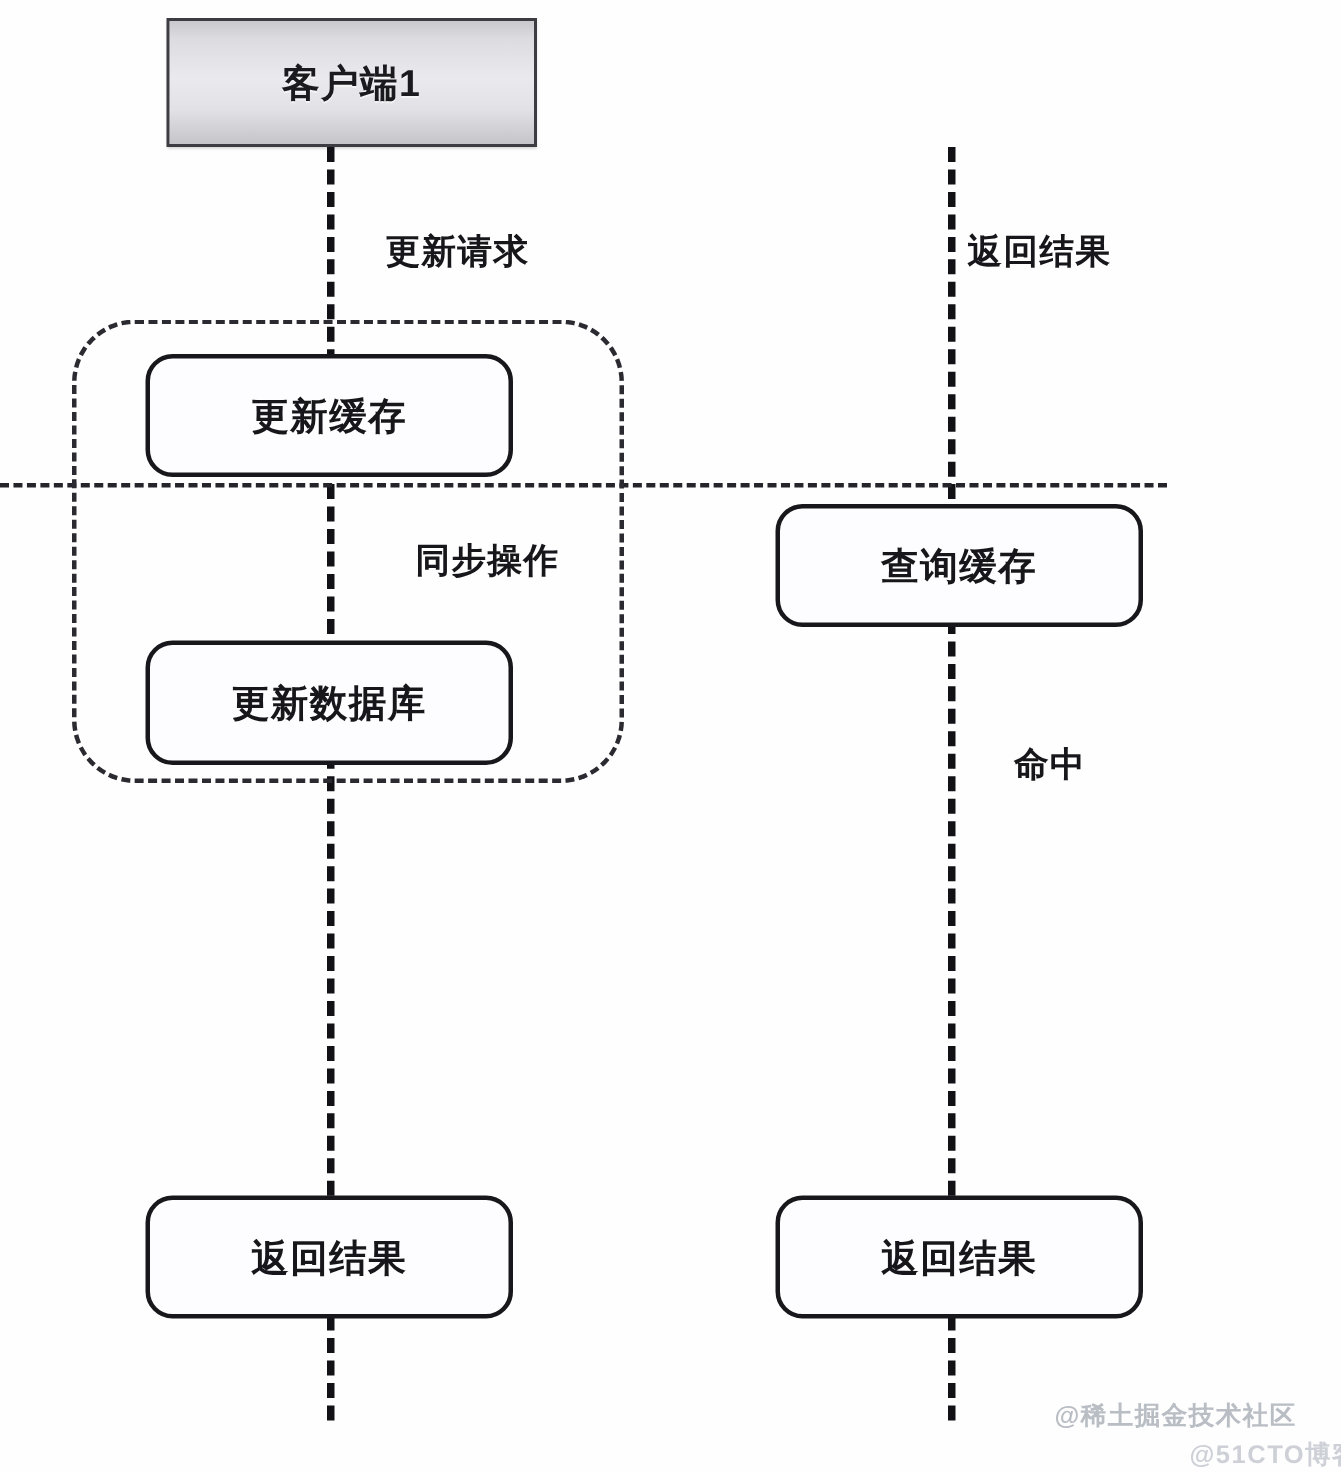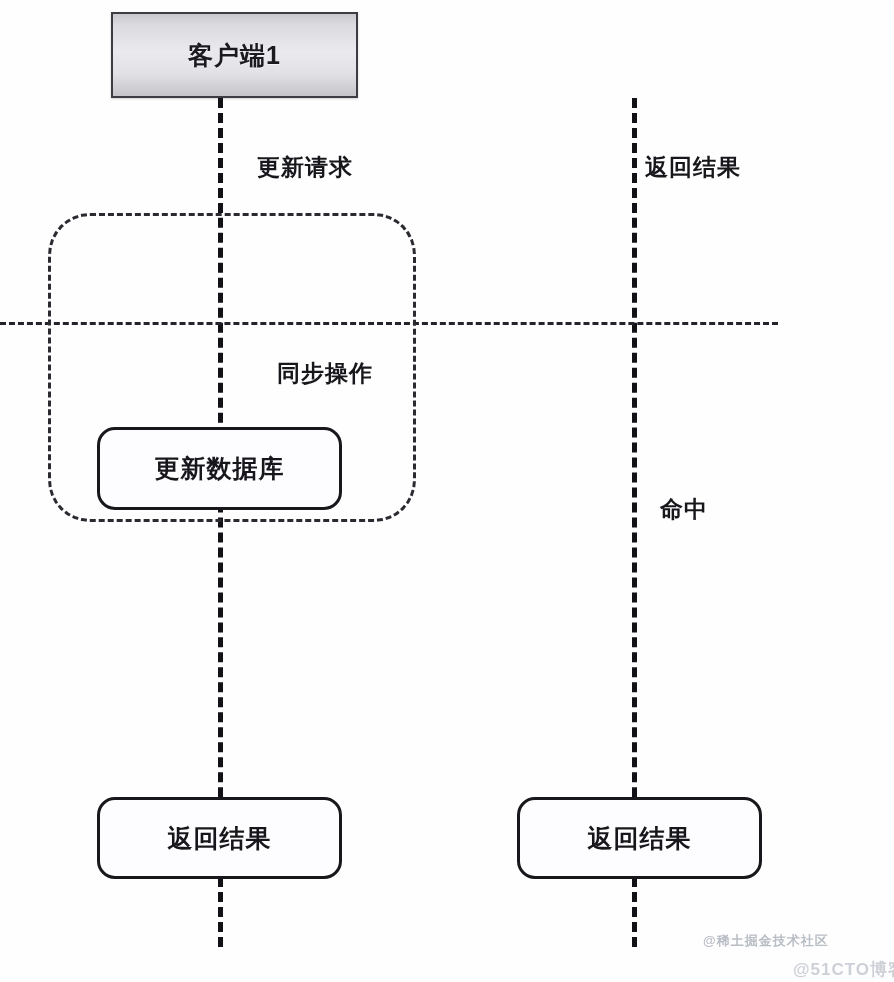--- a/index.html
+++ b/index.html
@@ -102,57 +102,63 @@
   
   .watermark {
     position: absolute;
     white-space: nowrap;
     color: #c3c6cc;
     font-weight: 700;
     letter-spacing: 1px;
     user-select: none;
     z-index: 5;
   }
-  .watermark.primary { font-size: 13px; color: #b9bdc4; }
+  .watermark.primary { font-size: 17px; color: #b9bdc4; }
   .watermark.secondary { font-size: 17px; color: #cdd0d6; }
 </style>
 </head>
 <body>
 
 <div id="canvas">
 
   <div class="divider" style="left:0px; top:322px; width:778px;"></div>
 
   <div class="group-frame" style="left:48px; top:213px; width:368px; height:309px;"></div>
 
   <div class="lifeline" style="left:218px; top:98px; height:849px;"></div>
   <div class="lifeline" style="left:632px; top:98px; height:849px;"></div>
 
   <div class="actor-box" style="left:96px; top:12px; width:247px; height:86px;margin-left:15px;">
     <span class="actor-label">客户端1</span>
   </div>
 
+  <div class="proc-box" style="left:97px; top:236px; width:245px; height:82px;">
+    <span class="proc-label">更新缓存</span>
+  </div>
 
   <div class="proc-box" style="left:97px; top:427px; width:245px; height:83px;justify-content:center;">
     <span class="proc-label">更新数据库</span>
   </div>
 
+  <div class="proc-box" style="left:517px; top:336px; width:245px; height:82px;">
+    <span class="proc-label">查询缓存</span>
+  </div>
 
   <div class="proc-box" style="left:97px; top:797px; width:245px; height:82px;">
     <span class="proc-label">返回结果</span>
   </div>
 
   <div class="proc-box" style="left:517px; top:797px; width:245px; height:82px;">
     <span class="proc-label">返回结果</span>
   </div>
 
   <div class="edge-label" style="left:229px; top:152px;margin-left:28px;">更新请求</div>
 
   <div class="edge-label" style="left:229px; top:358px;margin-left:48px;">同步操作</div>
 
   <div class="edge-label" style="left:645px; top:152px;">返回结果</div>
 
-  <div class="edge-label" style="left:660px; top:494px;">命中</div>
+  <div class="edge-label" style="left:676px; top:494px;">命中</div>
 
   <div class="watermark primary" style="left:703px; top:932px;">@稀土掘金技术社区</div>
   <div class="watermark secondary" style="left:793px; top:958px;">@51CTO博客</div>
 
 </div>
 
 </body></html>

